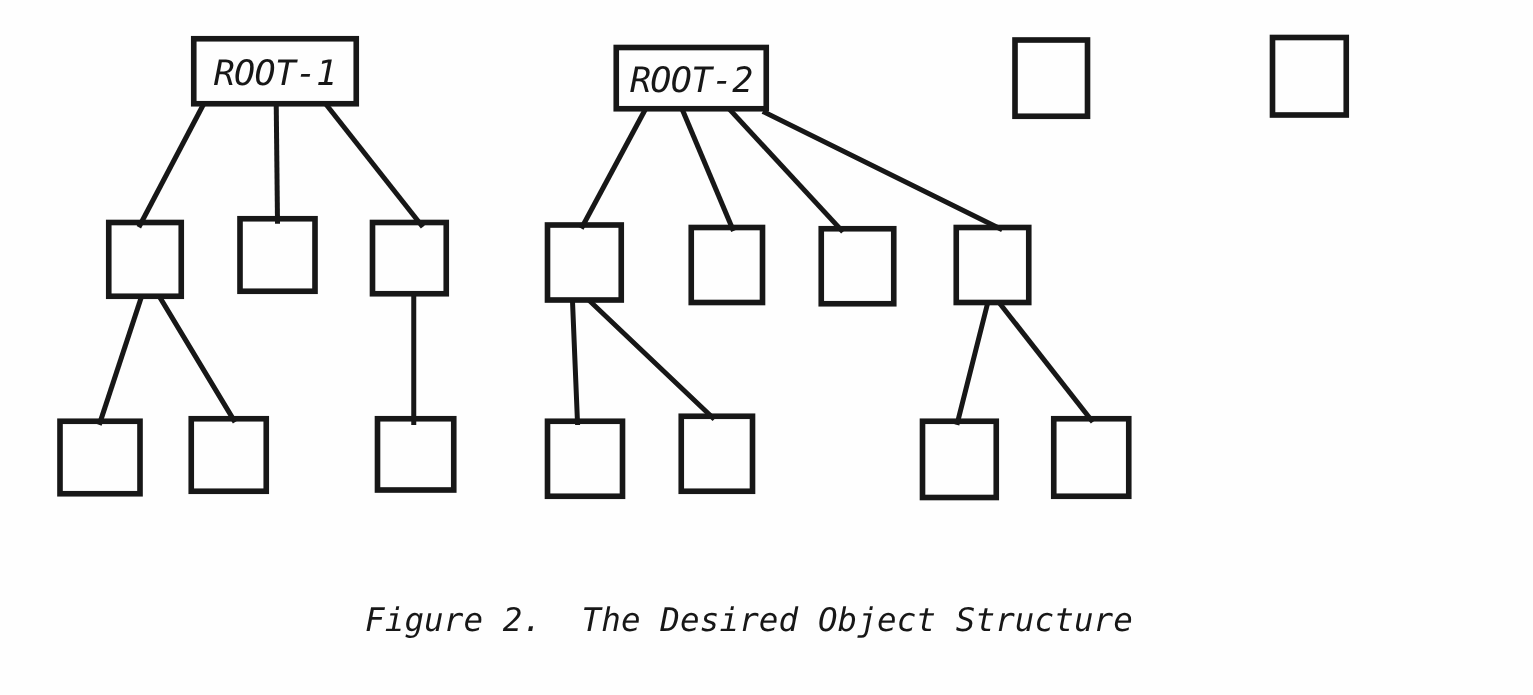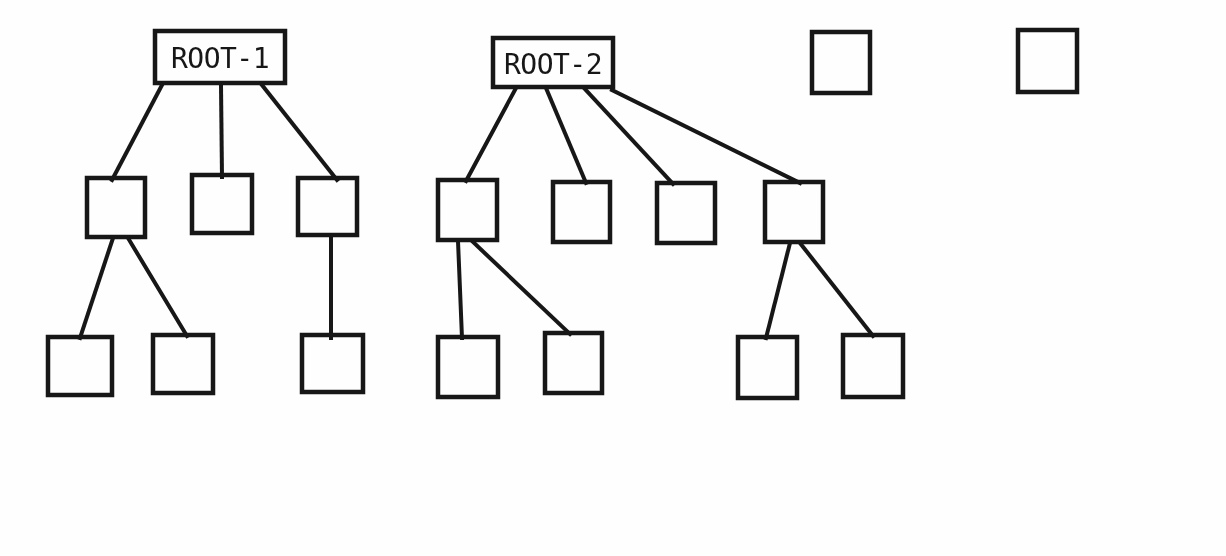--- a/index.html
+++ b/index.html
@@ -7,20 +7,21 @@
     padding: 0;
     background: #ffffff;
   }
   .page {
     position: relative;
     width: 1226px;
     height: 556px;
     background: #fefefe;
     overflow: hidden;
     font-family: "DejaVu Sans Mono", "Liberation Mono", monospace;
+    font-style: italic;
   }
   .diagram-svg {
     position: absolute;
     left: 0;
     top: 0;
     width: 1226px;
     height: 556px;
   }
   .diagram-svg rect {
     fill: none;
@@ -113,13 +114,14 @@
       <g>
         <rect x="843" y="335" width="60" height="62" stroke="#171717" stroke-width="4.5" fill="none"></rect>
       </g>
       <g>
         <rect x="812" y="32" width="58" height="61" stroke="#171717" stroke-width="4.5" fill="none"></rect>
       </g>
       <g>
         <rect x="1018" y="30" width="59" height="62" stroke="#171717" stroke-width="4.5" fill="none"></rect>
       </g>
     </svg>
+  <div class="caption">Figure 2.  The Desired Object Structure</div>
 </div>
 
 </body></html>

